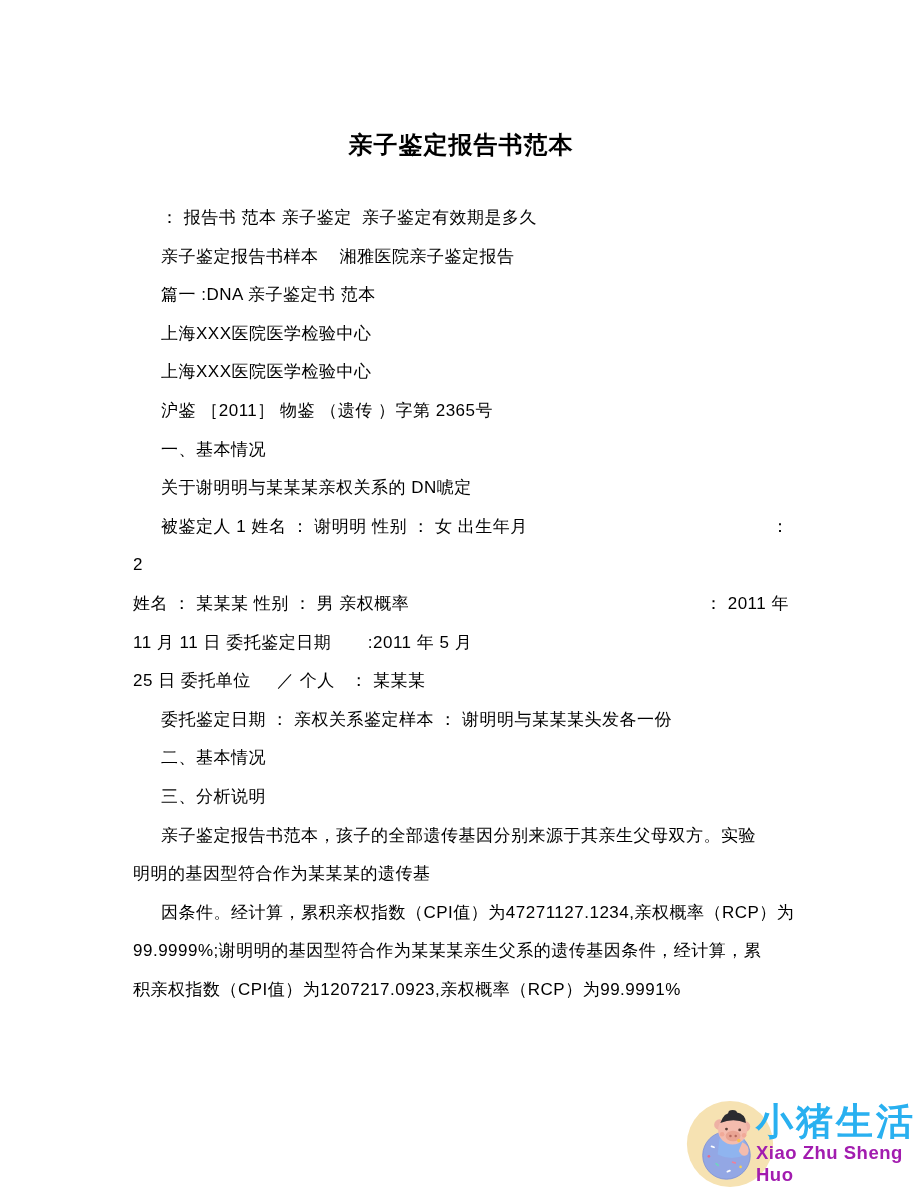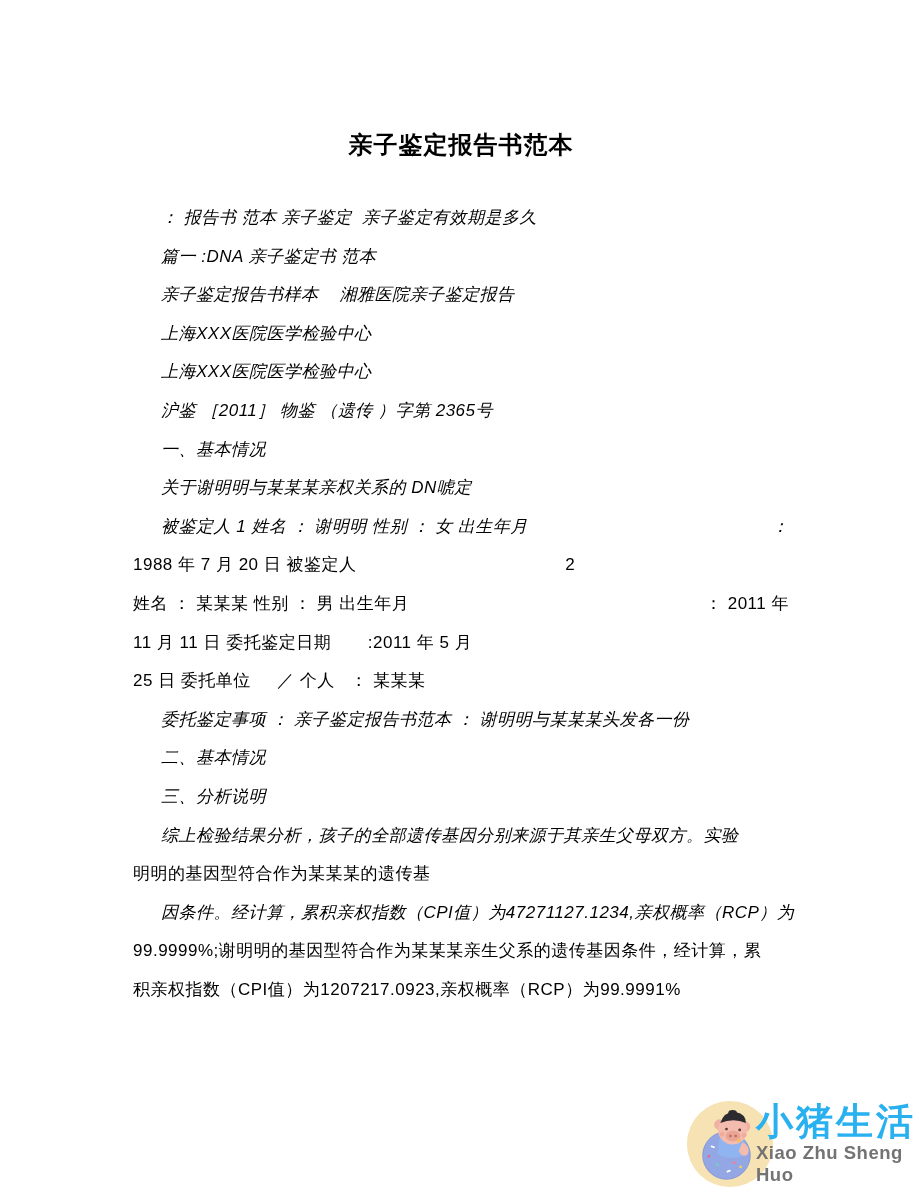--- a/index.html
+++ b/index.html
@@ -33,21 +33,21 @@
     letter-spacing: 1px;
     margin-bottom: 39px;
   }
   .line {
     font-size: 17px;
     line-height: 38.6px;
     height: 38.6px;
     white-space: pre;
     letter-spacing: 0.5px;
   }
-  .line.indent { padding-left: 28px; font-style: italic; }
+  .line.indent { padding-left: 28px; }
   .line.split {
     display: flex;
     justify-content: space-between;
     gap: 40px;
   }
   .line.split span { white-space: pre; }
   
   .logo {
     position: absolute;
     left: 686px;
@@ -80,36 +80,36 @@
 </style>
 </head>
 <body>
 
 <div class="page">
 
   <div class="doc">
     <div class="doc-title">亲子鉴定报告书范本</div>
     <div>
         <div class="line indent"><span>： 报告书 范本 亲子鉴定  亲子鉴定有效期是多久</span></div>
+        <div class="line indent"><span>亲子鉴定报告书样本    湘雅医院亲子鉴定报告</span></div>
         <div class="line indent"><span>篇一 :DNA 亲子鉴定书 范本</span></div>
-        <div class="line indent"><span>亲子鉴定报告书样本    湘雅医院亲子鉴定报告</span></div>
         <div class="line indent"><span>上海XXX医院医学检验中心</span></div>
         <div class="line indent"><span>上海XXX医院医学检验中心</span></div>
         <div class="line indent"><span>沪鉴 ［2011］ 物鉴 （遗传 ）字第 2365号</span></div>
         <div class="line indent"><span>一、基本情况</span></div>
         <div class="line indent"><span>关于谢明明与某某某亲权关系的 DN唬定</span></div>
         <div class="line indent split"><span>被鉴定人 1 姓名 ： 谢明明 性别 ： 女 出生年月</span><span>：</span></div>
-        <div class="line split"><span>1988 年 7 月 20 日 被鉴定人</span><span>2</span><span> </span></div>
-        <div class="line split"><span>姓名 ： 某某某 性别 ： 男 出生年月</span><span>： 2011 年</span></div>
+        <div class="line split"><span>2</span><span> </span></div>
+        <div class="line split"><span>姓名 ： 某某某 性别 ： 男 亲权概率</span><span>： 2011 年</span></div>
         <div class="line"><span>11 月 11 日 委托鉴定日期       :2011 年 5 月</span></div>
         <div class="line"><span>25 日 委托单位     ／ 个人   ： 某某某</span></div>
-        <div class="line indent"><span>委托鉴定事项 ： 亲子鉴定报告书范本 ： 谢明明与某某某头发各一份</span></div>
+        <div class="line indent"><span>委托鉴定日期 ： 亲权关系鉴定样本 ： 谢明明与某某某头发各一份</span></div>
         <div class="line indent"><span>二、基本情况</span></div>
         <div class="line indent"><span>三、分析说明</span></div>
-        <div class="line indent"><span>综上检验结果分析，孩子的全部遗传基因分别来源于其亲生父母双方。实验</span></div>
+        <div class="line indent"><span>亲子鉴定报告书范本，孩子的全部遗传基因分别来源于其亲生父母双方。实验</span></div>
         <div class="line"><span>明明的基因型符合作为某某某的遗传基</span></div>
         <div class="line indent"><span>因条件。经计算，累积亲权指数（CPI值）为47271127.1234,亲权概率（RCP）为</span></div>
         <div class="line"><span>99.9999%;谢明明的基因型符合作为某某某亲生父系的遗传基因条件，经计算，累</span></div>
         <div class="line"><span>积亲权指数（CPI值）为1207217.0923,亲权概率（RCP）为99.9991%</span></div>
       </div>
   </div>
 
   <div class="logo">
     <svg class="logo-badge" viewBox="0 0 100 100">
 
@@ -148,17 +148,17 @@
 
       <circle cx="41" cy="39" r="2.6" fill="#f0a18f" opacity="0.7"></circle>
       <circle cx="66" cy="40" r="2.6" fill="#f0a18f" opacity="0.7"></circle>
 
       <path d="M64 48 Q74 52 70 62 Q64 66 60 58 Z" fill="#f4bcae"></path>
 
       <circle cx="60" cy="46" r="2" fill="#f9c14e"></circle>
     </svg>
     <div class="logo-text">
       <div class="logo-cn" style="color: rgb(41, 176, 240);">小猪生活</div>
-      <div class="logo-py" style="color: #737373;">Xiao Zhu Sheng Huo</div>
+      <div class="logo-py" style="color: #a21caf;">Xiao Zhu Sheng Huo</div>
     </div>
   </div>
 
 </div>
 
 </body></html>

